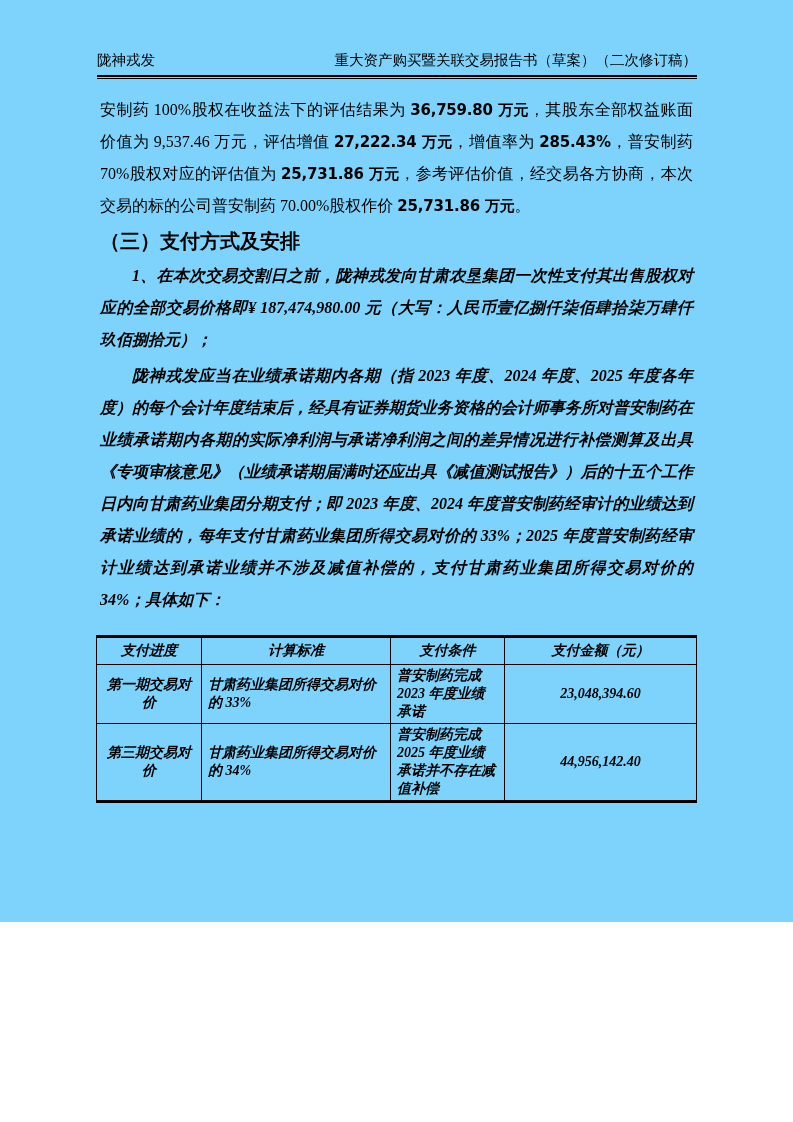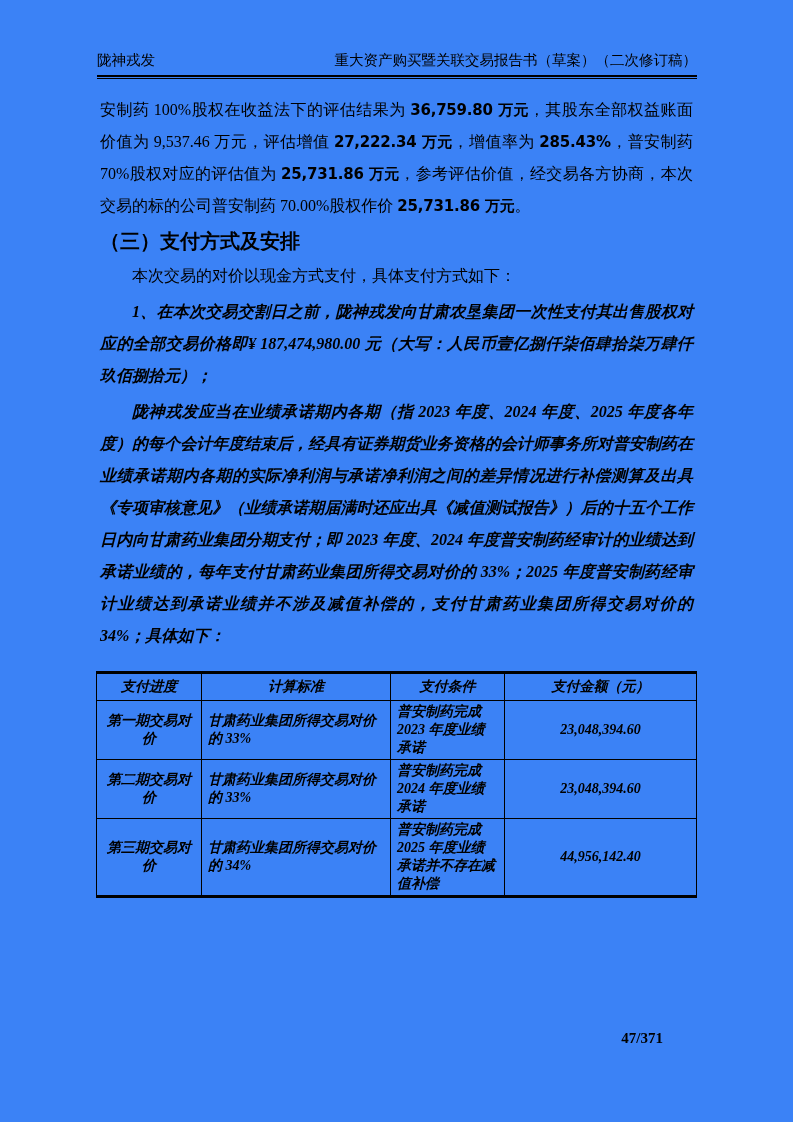--- a/index.html
+++ b/index.html
@@ -1,19 +1,19 @@
 <!DOCTYPE html>
 <html lang="zh"><head>
 <meta charset="utf-8">
 <style>
   html,body{margin:0;padding:0;background:#ffffff;}
   .page{
     position:relative;
-    width:793px;height:1122px;
-    background:#3b82f6;color:#000;
+    width:793px;height:922px;
+    background:#7dd3fc;color:#000;
     font-family:"Liberation Serif","DejaVu Serif",serif;
     overflow:hidden;
   }
   
   .header{
     position:absolute;left:97px;top:50px;width:600px;
     display:flex;justify-content:space-between;align-items:flex-end;
     font-size:14.5px;line-height:20px;
     padding-bottom:5px;
     border-bottom:2px solid #000;
@@ -81,21 +81,20 @@
     <span>陇神戎发</span>
     <span>重大资产购买暨关联交易报告书（草案）（二次修订稿）</span>
   </div>
 
   <div class="content">
 
     <p class="p-valuation"><span class="run-n">安制药 100%股权在收益法下的评估结果为 </span><span class="run-b">36,759.80 万元</span><span class="run-n">，其股东全部权益账面价值为 9,537.46 万元，评估增值 </span><span class="run-b">27,222.34 万元</span><span class="run-n">，增值率为 </span><span class="run-b">285.43%</span><span class="run-n">，普安制药 70%股权对应的评估值为 </span><span class="run-b">25,731.86 万元</span><span class="run-n">，参考评估价值，经交易各方协商，本次交易的标的公司普安制药 70.00%股权作价 </span><span class="run-b">25,731.86 万元</span><span class="run-n">。</span></p>
 
     <p class="section-heading">（三）支付方式及安排</p>
 
-    <p class="p-intro indent">本次交易的对价以现金方式支付，具体支付方式如下：</p>
 
     <p class="p-item1 indent kai">1、在本次交易交割日之前，陇神戎发向甘肃农垦集团一次性支付其出售股权对应的全部交易价格即¥ 187,474,980.00 元（大写：人民币壹亿捌仟柒佰肆拾柒万肆仟玖佰捌拾元）；</p>
 
 
     <p class="p-detail indent kai">陇神戎发应当在业绩承诺期内各期（指 2023 年度、2024 年度、2025 年度各年度）的每个会计年度结束后，经具有证券期货业务资格的会计师事务所对普安制药在业绩承诺期内各期的实际净利润与承诺净利润之间的差异情况进行补偿测算及出具《专项审核意见》（业绩承诺期届满时还应出具《减值测试报告》）后的十五个工作日内向甘肃药业集团分期支付；即 2023 年度、2024 年度普安制药经审计的业绩达到承诺业绩的，每年支付甘肃药业集团所得交易对价的 33%；2025 年度普安制药经审计业绩达到承诺业绩并不涉及减值补偿的，支付甘肃药业集团所得交易对价的 34%；具体如下：</p>
 
     <table class="doc-table">
       <colgroup>
         <col style="width:17.5%">
         <col style="width:31.5%">
@@ -111,26 +110,20 @@
         </tr>
       </thead>
       <tbody>
           <tr>
             <td class="col0">第一期交易对价</td>
             <td class="col1">甘肃药业集团所得交易对价的 33%</td>
             <td class="col2">普安制药完成 2023 年度业绩承诺</td>
             <td class="col3">23,048,394.60</td>
           </tr>
           <tr>
-            <td class="col0">第二期交易对价</td>
-            <td class="col1">甘肃药业集团所得交易对价的 33%</td>
-            <td class="col2">普安制药完成 2024 年度业绩承诺</td>
-            <td class="col3">23,048,394.60</td>
-          </tr>
-          <tr>
             <td class="col0">第三期交易对价</td>
             <td class="col1">甘肃药业集团所得交易对价的 34%</td>
             <td class="col2">普安制药完成 2025 年度业绩承诺并不存在减值补偿</td>
             <td class="col3">44,956,142.40</td>
           </tr>
         </tbody>
     </table>
 
 
   </div>

